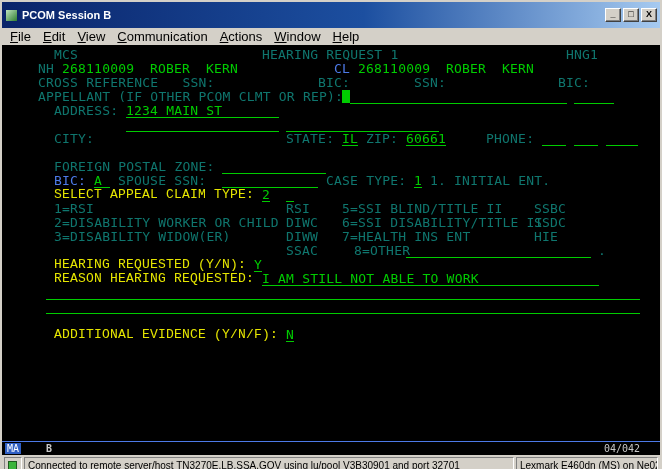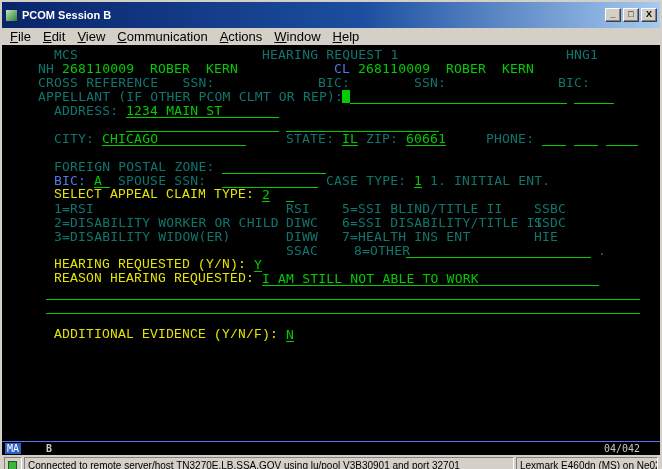--- a/index.html
+++ b/index.html
@@ -113,21 +113,20 @@
       <div class="trow" style="top: 59px;">
         <span class="seg k-w" style="left: 52px;">ADDRESS:</span>
         <span class="seg k-gu" style="left: 124px;">1234 MAIN ST       </span>
       </div>
       <div class="trow" style="top: 73px;">
         <span class="seg k-gu" style="left: 124px;">                   </span>
         <span class="seg k-gu" style="left: 284px;">                   </span>
       </div>
       <div class="trow" style="top: 87px;">
         <span class="seg k-w" style="left: 52px;">CITY:</span>
-        <span class="seg k-gu" style="left: 100px;">CHICAGO           </span>
         <span class="seg k-w" style="left: 284px;">STATE:</span>
         <span class="seg k-gu" style="left: 340px;">IL</span>
         <span class="seg k-w" style="left: 364px;">ZIP:</span>
         <span class="seg k-gu" style="left: 404px;">60661</span>
         <span class="seg k-w" style="left: 484px;">PHONE:</span>
         <span class="seg k-gu" style="left: 540px;">   </span>
         <span class="seg k-gu" style="left: 572px;">   </span>
         <span class="seg k-gu" style="left: 604px;">    </span>
       </div>
       <div class="trow" style="top: 115px;">

